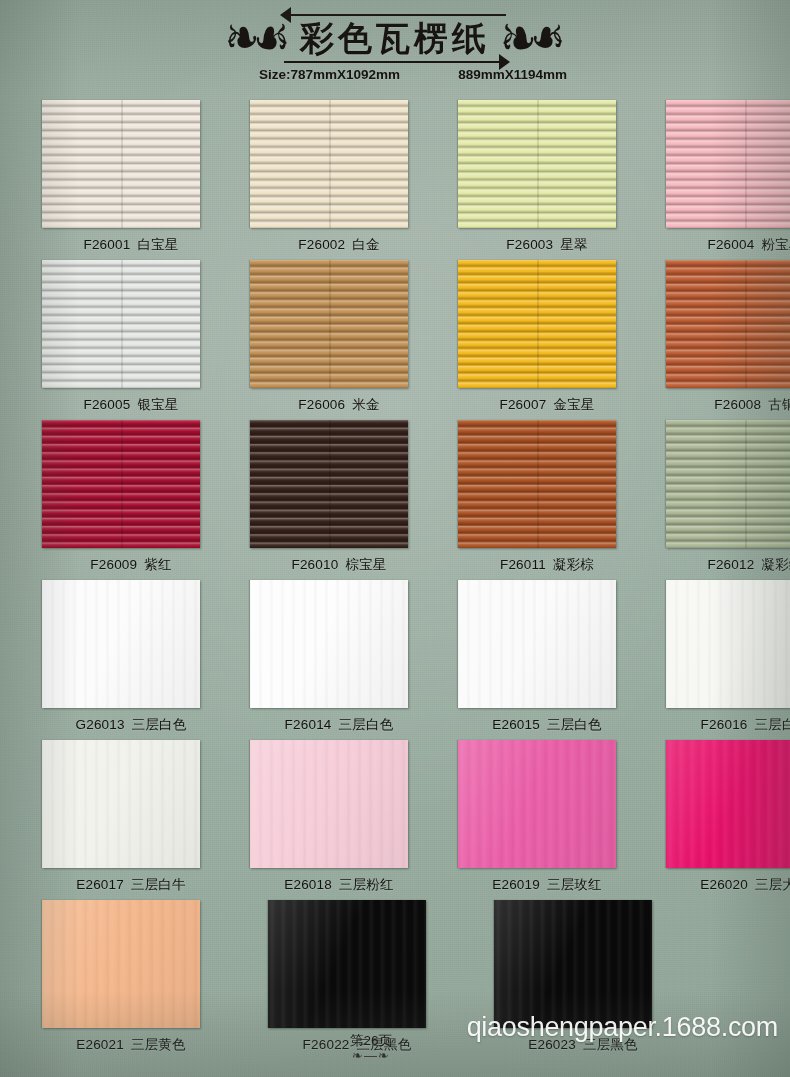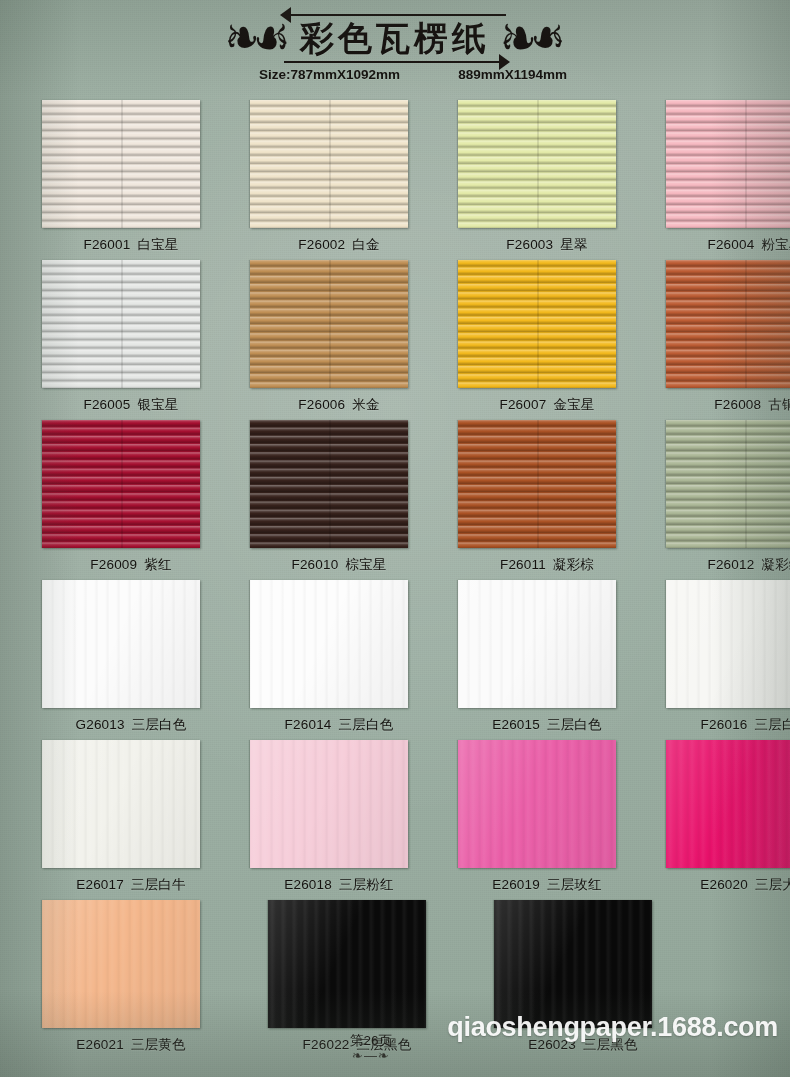--- a/index.html
+++ b/index.html
@@ -225,21 +225,21 @@
     letter-spacing: 1px;
     opacity: .85;
   }
 
   
   .watermark {
     position: absolute;
     right: 12px;
     bottom: 34px;
     font-size: 27px;
-    font-weight: 700;
+    font-weight: 400;
     color: rgba(255,255,255,0.93);
     letter-spacing: -0.3px;
     white-space: nowrap;
     text-shadow: 0 1px 2px rgba(0,0,0,0.25);
     z-index: 7;
     font-family: "Liberation Sans", sans-serif;
   }
 </style>
 </head>
 <body>

